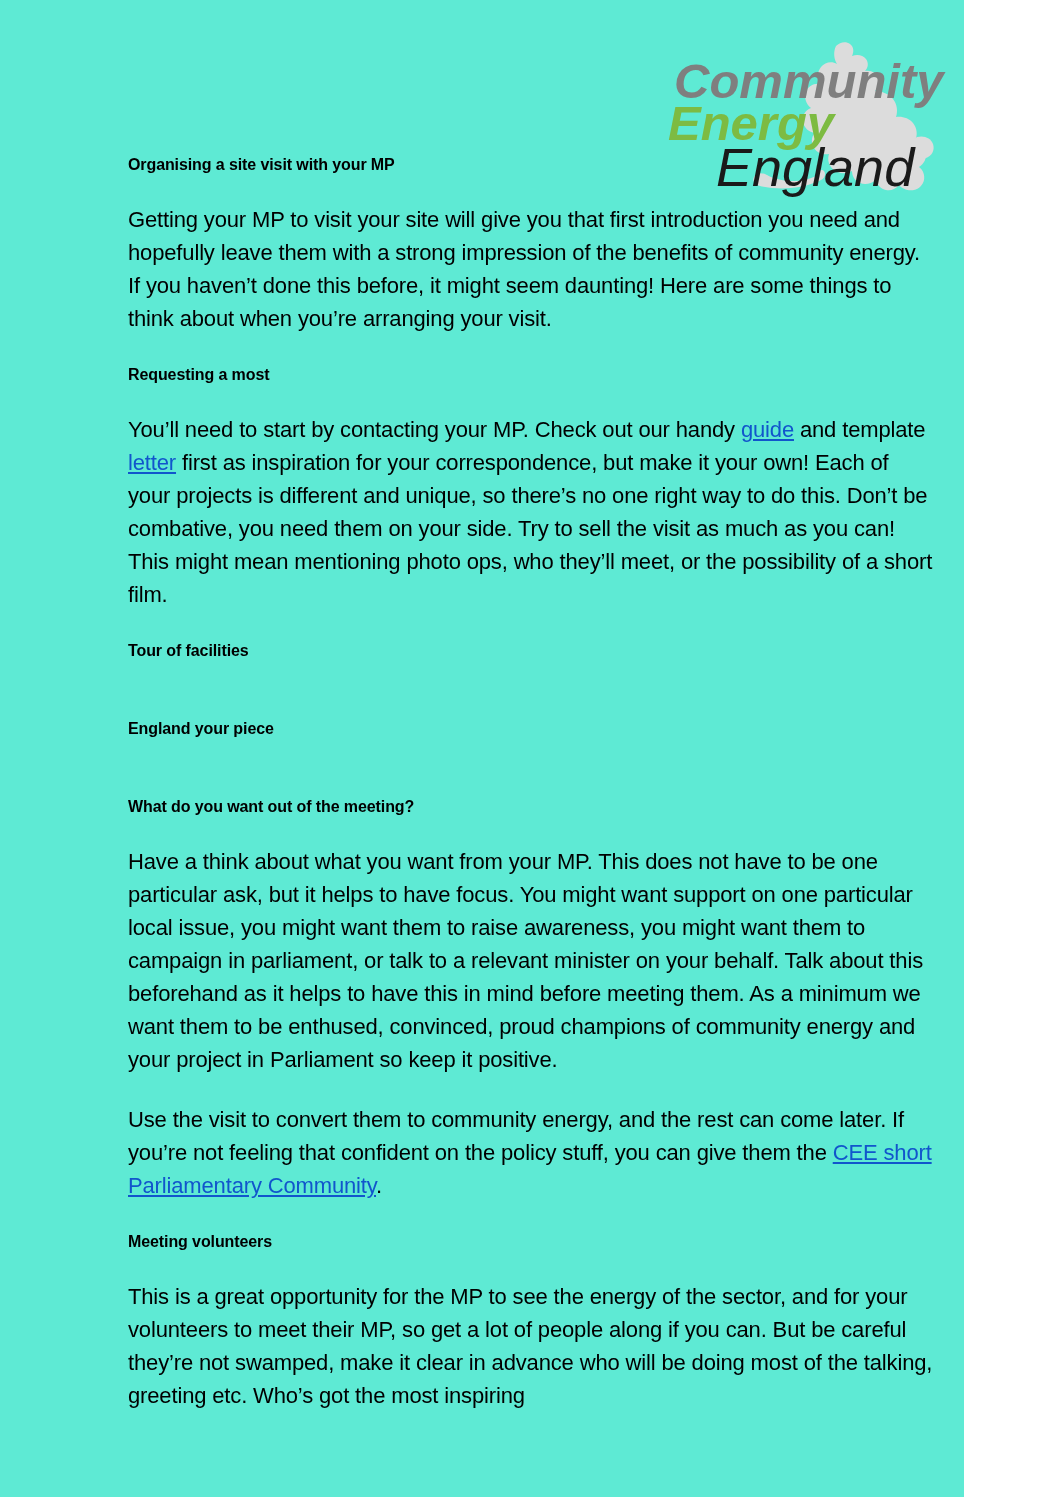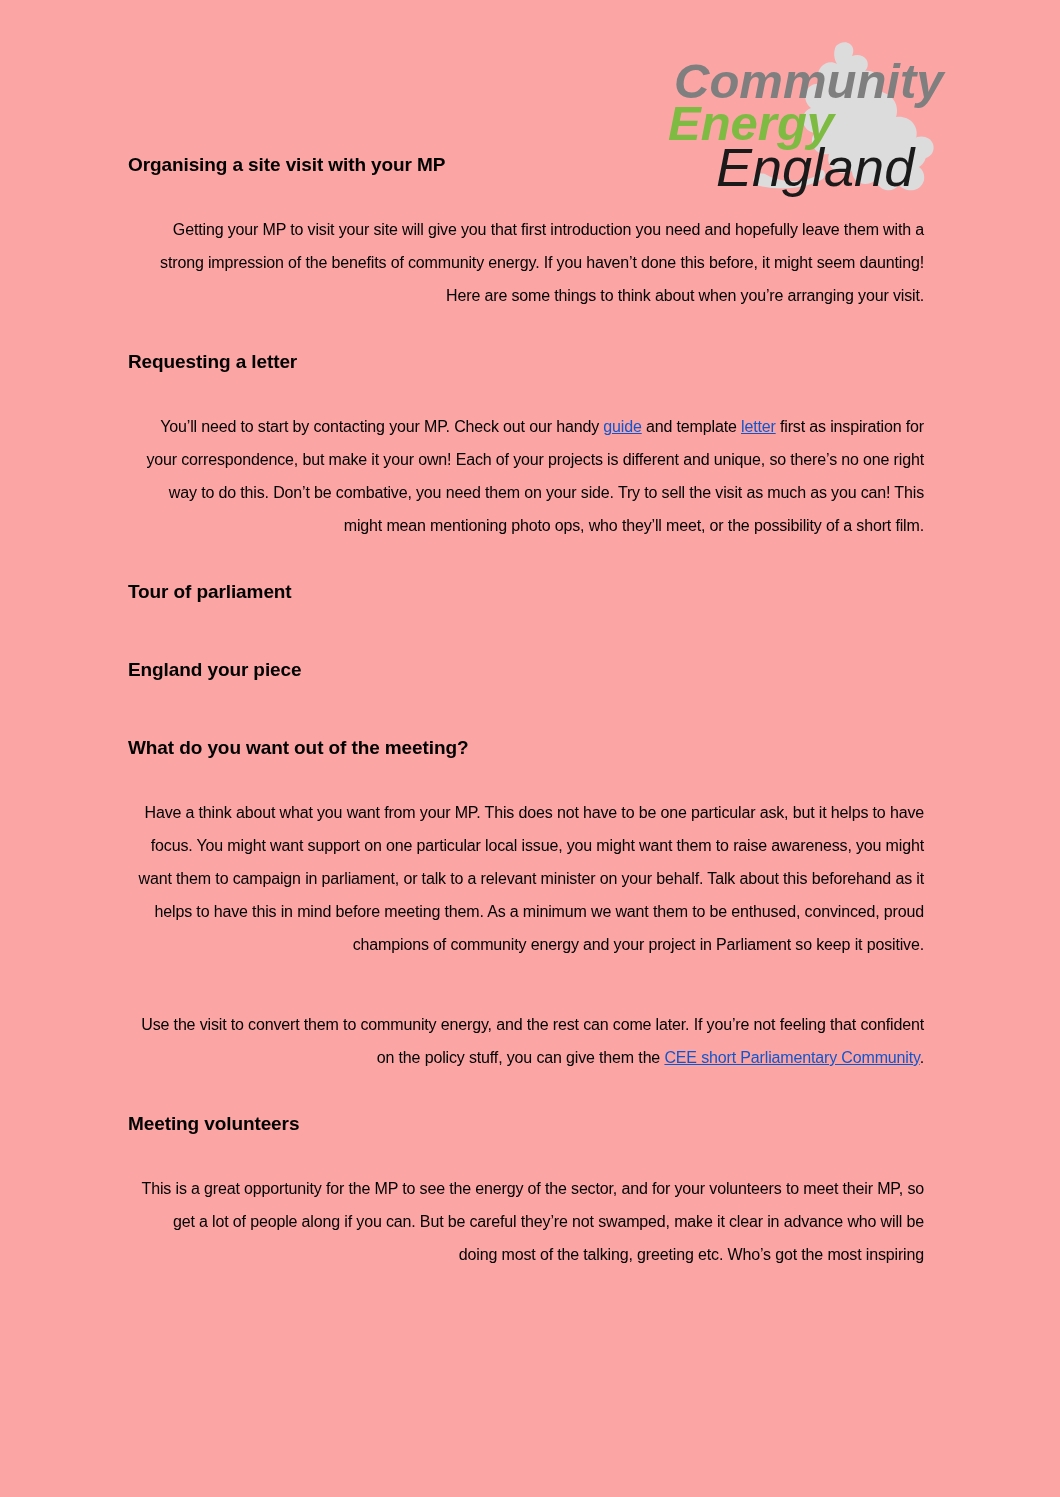--- a/index.html
+++ b/index.html
@@ -6,23 +6,23 @@
     margin: 0;
     padding: 0;
     background: #ffffff;
   }
   body {
     font-family: "Liberation Sans", sans-serif;
     color: #000000;
   }
   .page {
     position: relative;
-    width: 1060px;
+    width: 964px;
     height: 1497px;
-    background: #fca5a5;
+    background: #5eead4;
     overflow: hidden;
     box-sizing: border-box;
   }
 
   
   .logo {
     position: absolute;
     top: 28px;
     left: 668px;
     width: 282px;
@@ -35,34 +35,34 @@
   }
 
   
   .doc {
     position: absolute;
     top: 152px;
     left: 128px;
     width: 806px;
   }
   h2.heading {
-    font-size: 19px;
+    font-size: 16px;
     font-weight: bold;
     line-height: 25px;
     margin: 0;
     letter-spacing: -0.1px;
     color: #000000;
   }
   p.para {
-    font-size: 16px;
+    font-size: 22px;
     line-height: 33px;
-    margin: 10px;
+    margin: 0;
     color: #000000;
     letter-spacing: -0.15px;
-    text-align: right;
+    text-align: left;
   }
   .gap-after-heading { height: 26px; }
   .gap-after-para    { height: 27px; }
 
   a.doclink {
     color: #1155CC;
     text-decoration: underline;
   }
 </style>
 </head>
@@ -132,25 +132,25 @@
 
       <text x="48" y="158" font-family="'Liberation Sans', sans-serif" font-size="54" font-style="italic" font-weight="normal" fill="#1A1A1A">England</text>
     </svg>
   </div>
 
   <div class="doc" id="doc-body">
       <h2 class="heading">Organising a site visit with your MP</h2>
       <div class="gap-after-heading"></div>
       <p class="para"><span>Getting your MP to visit your site will give you that first introduction you need and hopefully leave them with a strong impression of the benefits of community energy. If you haven’t done this before, it might seem daunting! Here are some things to think about when you’re arranging your visit.</span></p>
       <div class="gap-after-para"></div>
-      <h2 class="heading">Requesting a letter</h2>
+      <h2 class="heading">Requesting a most</h2>
       <div class="gap-after-heading"></div>
       <p class="para"><span>You’ll need to start by contacting your MP. Check out our handy </span><a class="doclink" href="#" style="color: rgb(17, 85, 204);">guide</a><span> and template </span><a class="doclink" href="#" style="color: rgb(17, 85, 204);">letter</a><span> first as inspiration for your correspondence, but make it your own! Each of your projects is different and unique, so there’s no one right way to do this. Don’t be combative, you need them on your side. Try to sell the visit as much as you can! This might mean mentioning photo ops, who they’ll meet, or the possibility of a short film.</span></p>
       <div class="gap-after-para"></div>
-      <h2 class="heading">Tour of parliament</h2>
+      <h2 class="heading">Tour of facilities</h2>
       <div class="gap-after-heading"></div>
       <div class="gap-after-para"></div>
       <h2 class="heading">England your piece</h2>
       <div class="gap-after-heading"></div>
       <div class="gap-after-para"></div>
       <h2 class="heading">What do you want out of the meeting?</h2>
       <div class="gap-after-heading"></div>
       <p class="para"><span>Have a think about what you want from your MP. This does not have to be one particular ask, but it helps to have focus. You might want support on one particular local issue, you might want them to raise awareness, you might want them to campaign in parliament, or talk to a relevant minister on your behalf. Talk about this beforehand as it helps to have this in mind before meeting them. As a minimum we want them to be enthused, convinced, proud champions of community energy and your project in Parliament so keep it positive.</span></p>
       <div class="gap-after-para"></div>
       <p class="para"><span>Use the visit to convert them to community energy, and the rest can come later. If you’re not feeling that confident on the policy stuff, you can give them the </span><a class="doclink" href="#" style="color: rgb(17, 85, 204);">CEE short Parliamentary Community</a><span>.</span></p>

